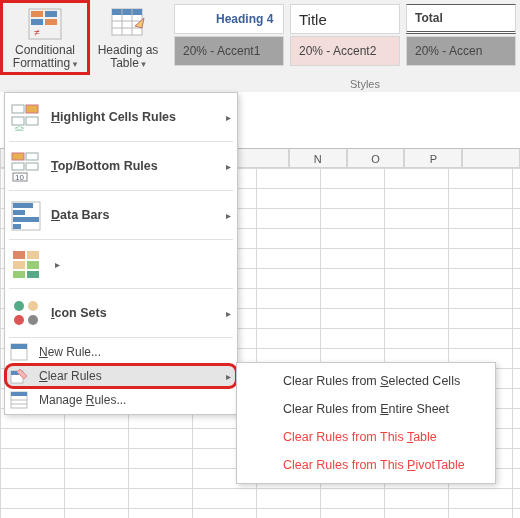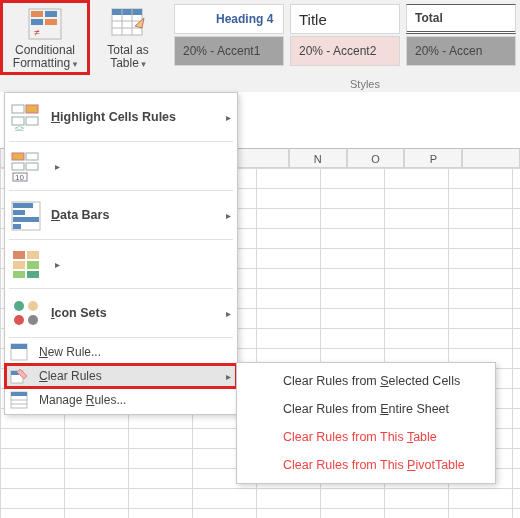--- a/index.html
+++ b/index.html
@@ -121,21 +121,21 @@
   }
   .menu .item {
     display: flex;
     align-items: center;
     height: 44px;
     padding: 0 6px 0 4px;
     position: relative;
   }
   .menu .item.small { height: 24px; }
   .menu .item:hover, .menu .item.hover { background: #e5e5e5; border: 1px solid #c7c7c7; padding: 0 5px 0 3px; height: 42px; }
-  .menu .item.small:hover, .menu .item.small.hover { height: 22px; }
+  .menu .item.small:hover, .menu .item.small.hover { height: 22px; border-radius: 8px; }
   .menu .sep { height: 1px; background: #e1e1e1; margin: 2px 4px; }
   .menu .ico { width: 34px; height: 34px; display:flex; align-items:center; justify-content:center; margin-right: 8px; }
   .menu .item.small .ico { width: 20px; height: 20px; margin-right: 10px; }
   .menu .txt { flex: 1; font-size: 12.5px; font-weight: 600; color: #444; }
   .menu .item.small .txt { font-weight: 400; font-size: 12px; }
   .menu .arrow { font-size: 10px; color: #666; padding-left: 4px; }
 
   
   .submenu {
     position: absolute;
@@ -188,21 +188,21 @@
         <rect x="1" y="1" width="30" height="26" fill="#fff" stroke="#b8b8b8"></rect>
         <rect x="1" y="1" width="30" height="6" fill="#5b8bbd"></rect>
         <line x1="1" y1="13" x2="31" y2="13" stroke="#b8b8b8"></line>
         <line x1="1" y1="20" x2="31" y2="20" stroke="#b8b8b8"></line>
         <line x1="11" y1="1" x2="11" y2="27" stroke="#b8b8b8"></line>
         <line x1="21" y1="1" x2="21" y2="27" stroke="#b8b8b8"></line>
         <path d="M24 18 L33 10 L31 20 Z" fill="#f4c76b" stroke="#b77"></path>
       </svg>
     </div>
     <div class="lbl">
-      <span>Total as</span><br>
+      <span>Heading as</span><br>
       <span class="drop"><span>Table</span></span>
     </div>
   </div>
 
   <div class="style-gallery">
     <div class="style-cell heading4">Heading 4</div>
     <div class="style-cell title">Title</div>
     <div class="style-cell total">Total</div>
     <div class="style-cell acc1">20% - Accent1</div>
     <div class="style-cell acc2">20% - Accent2</div>
@@ -249,20 +249,21 @@
     <div class="ico">
       <svg width="32" height="32" viewBox="0 0 32 32">
         <rect x="2" y="3" width="12" height="7" fill="#e8b04e" stroke="#c78"></rect>
         <rect x="16" y="3" width="12" height="7" fill="#fff" stroke="#9aa"></rect>
         <rect x="2" y="13" width="12" height="7" fill="#fff" stroke="#9aa"></rect>
         <rect x="16" y="13" width="12" height="7" fill="#fff" stroke="#9aa"></rect>
         <rect x="3" y="23" width="14" height="8" fill="#fff" stroke="#888"></rect>
         <text x="5" y="30" font-size="8" fill="#567">10</text>
       </svg>
     </div>
+    <div class="txt"><span class="underline">T</span>op/Bottom Rules</div>
     <div class="arrow">▸</div>
   </div>
 
   <div class="sep"></div>
 
   <div class="item">
     <div class="ico">
       <svg width="32" height="32" viewBox="0 0 32 32">
         <rect x="3" y="4" width="20" height="5" fill="#5b8bbd"></rect>
         <rect x="3" y="11" width="12" height="5" fill="#5b8bbd"></rect>

